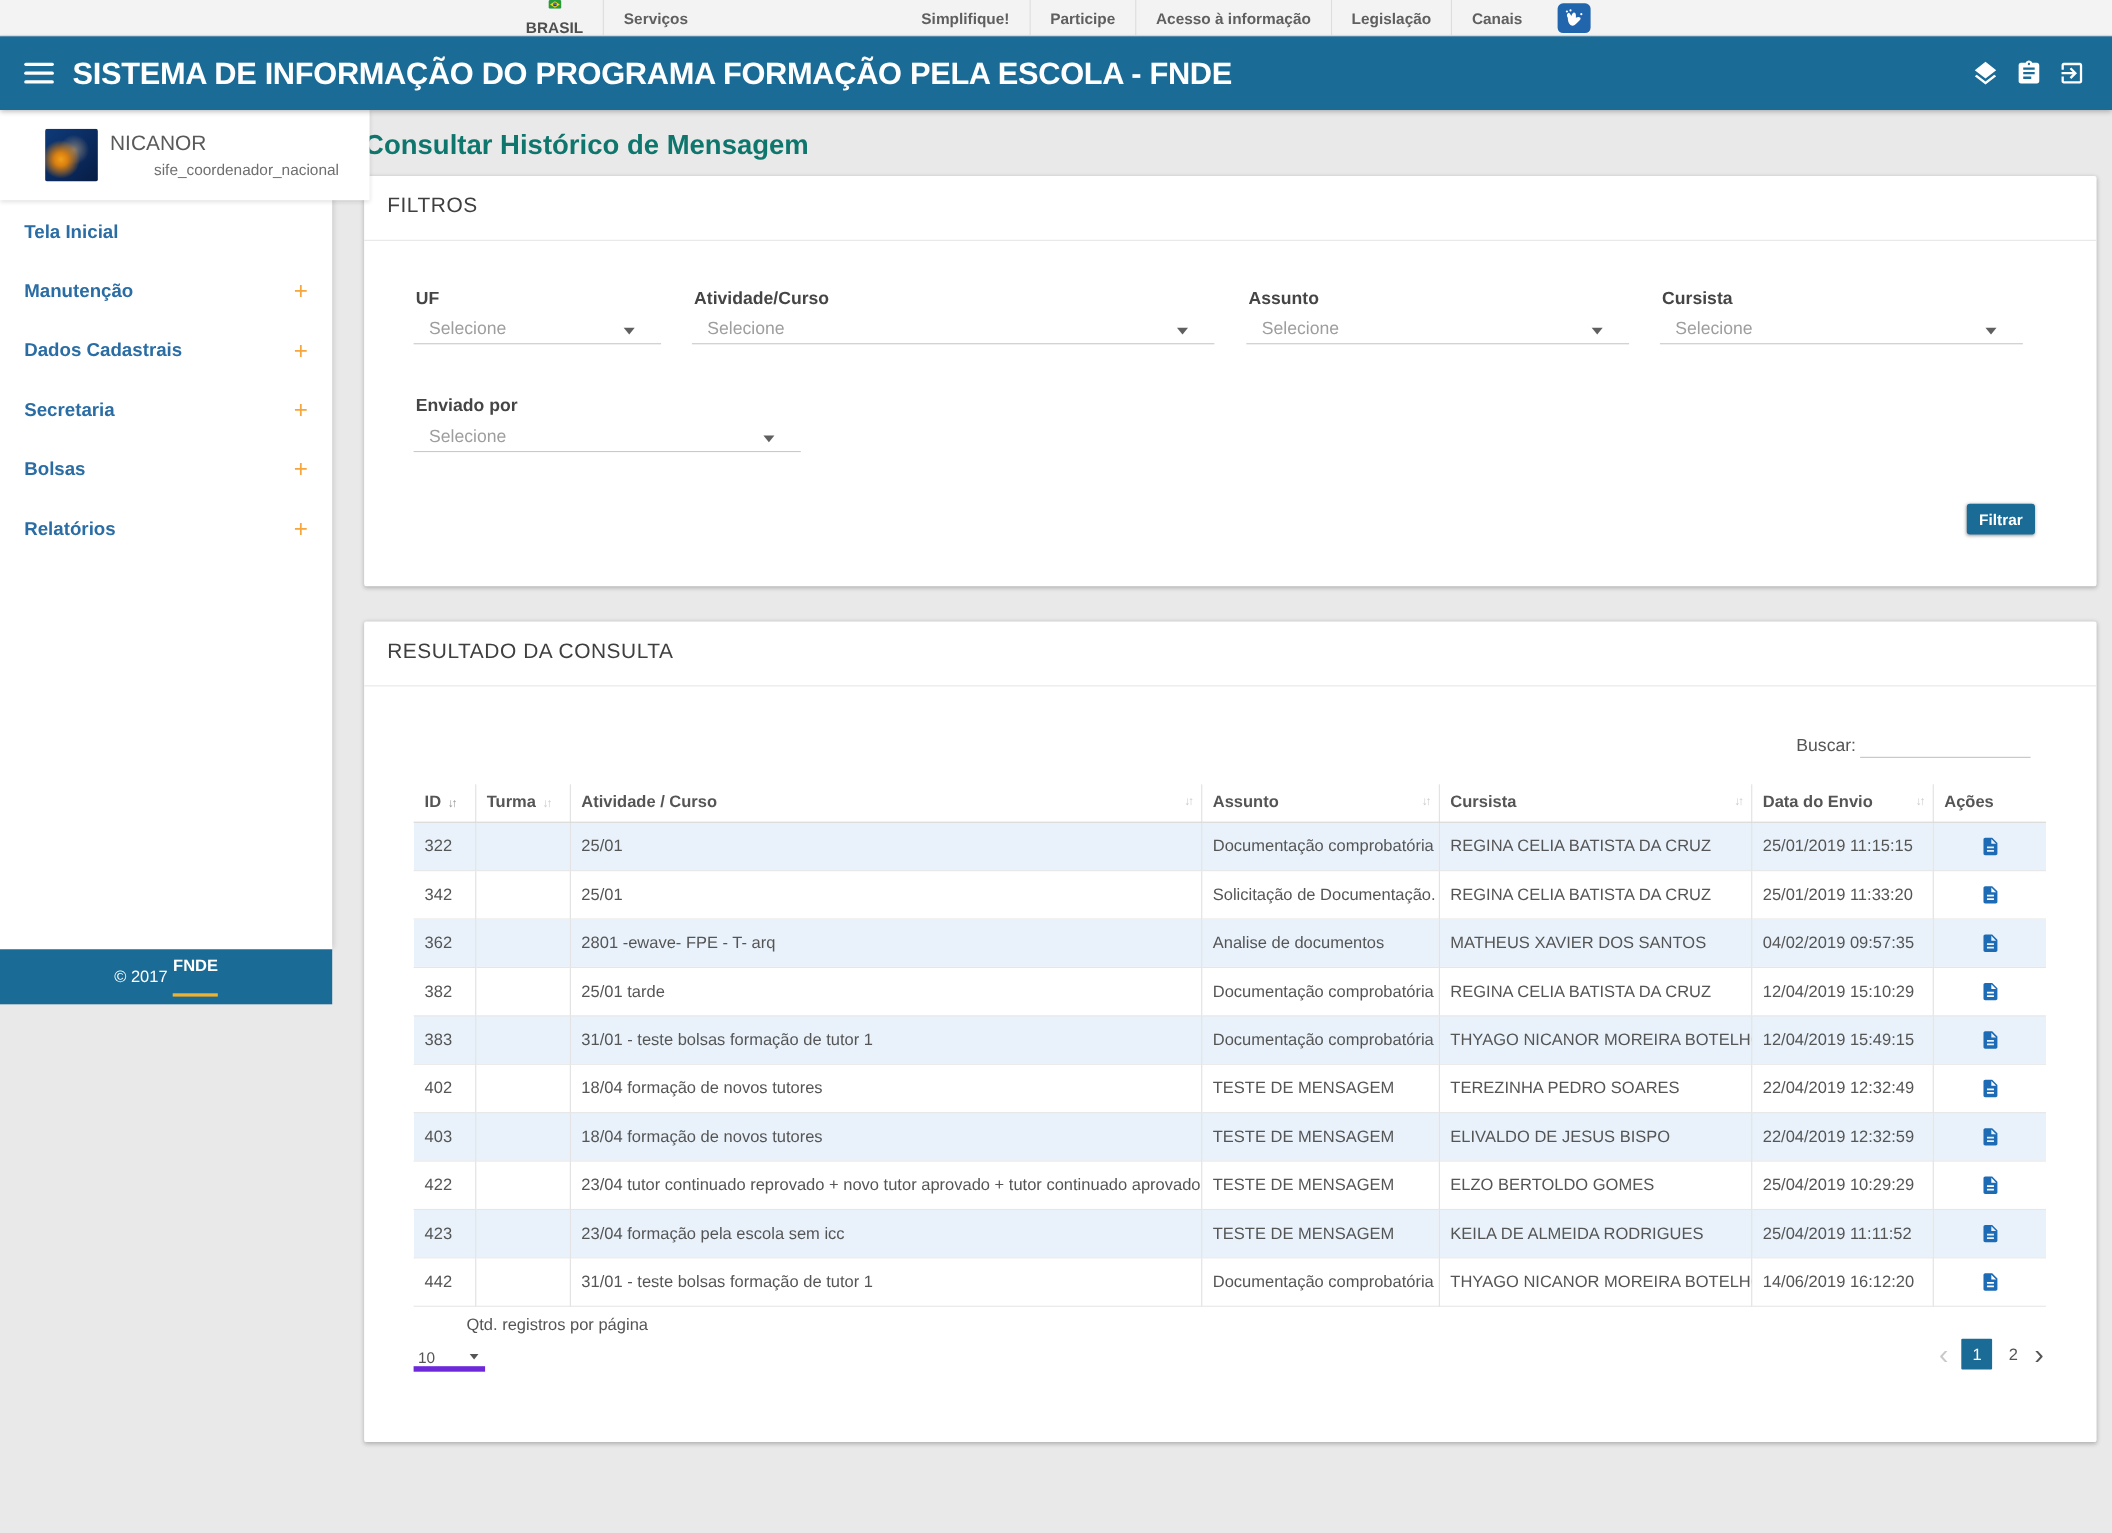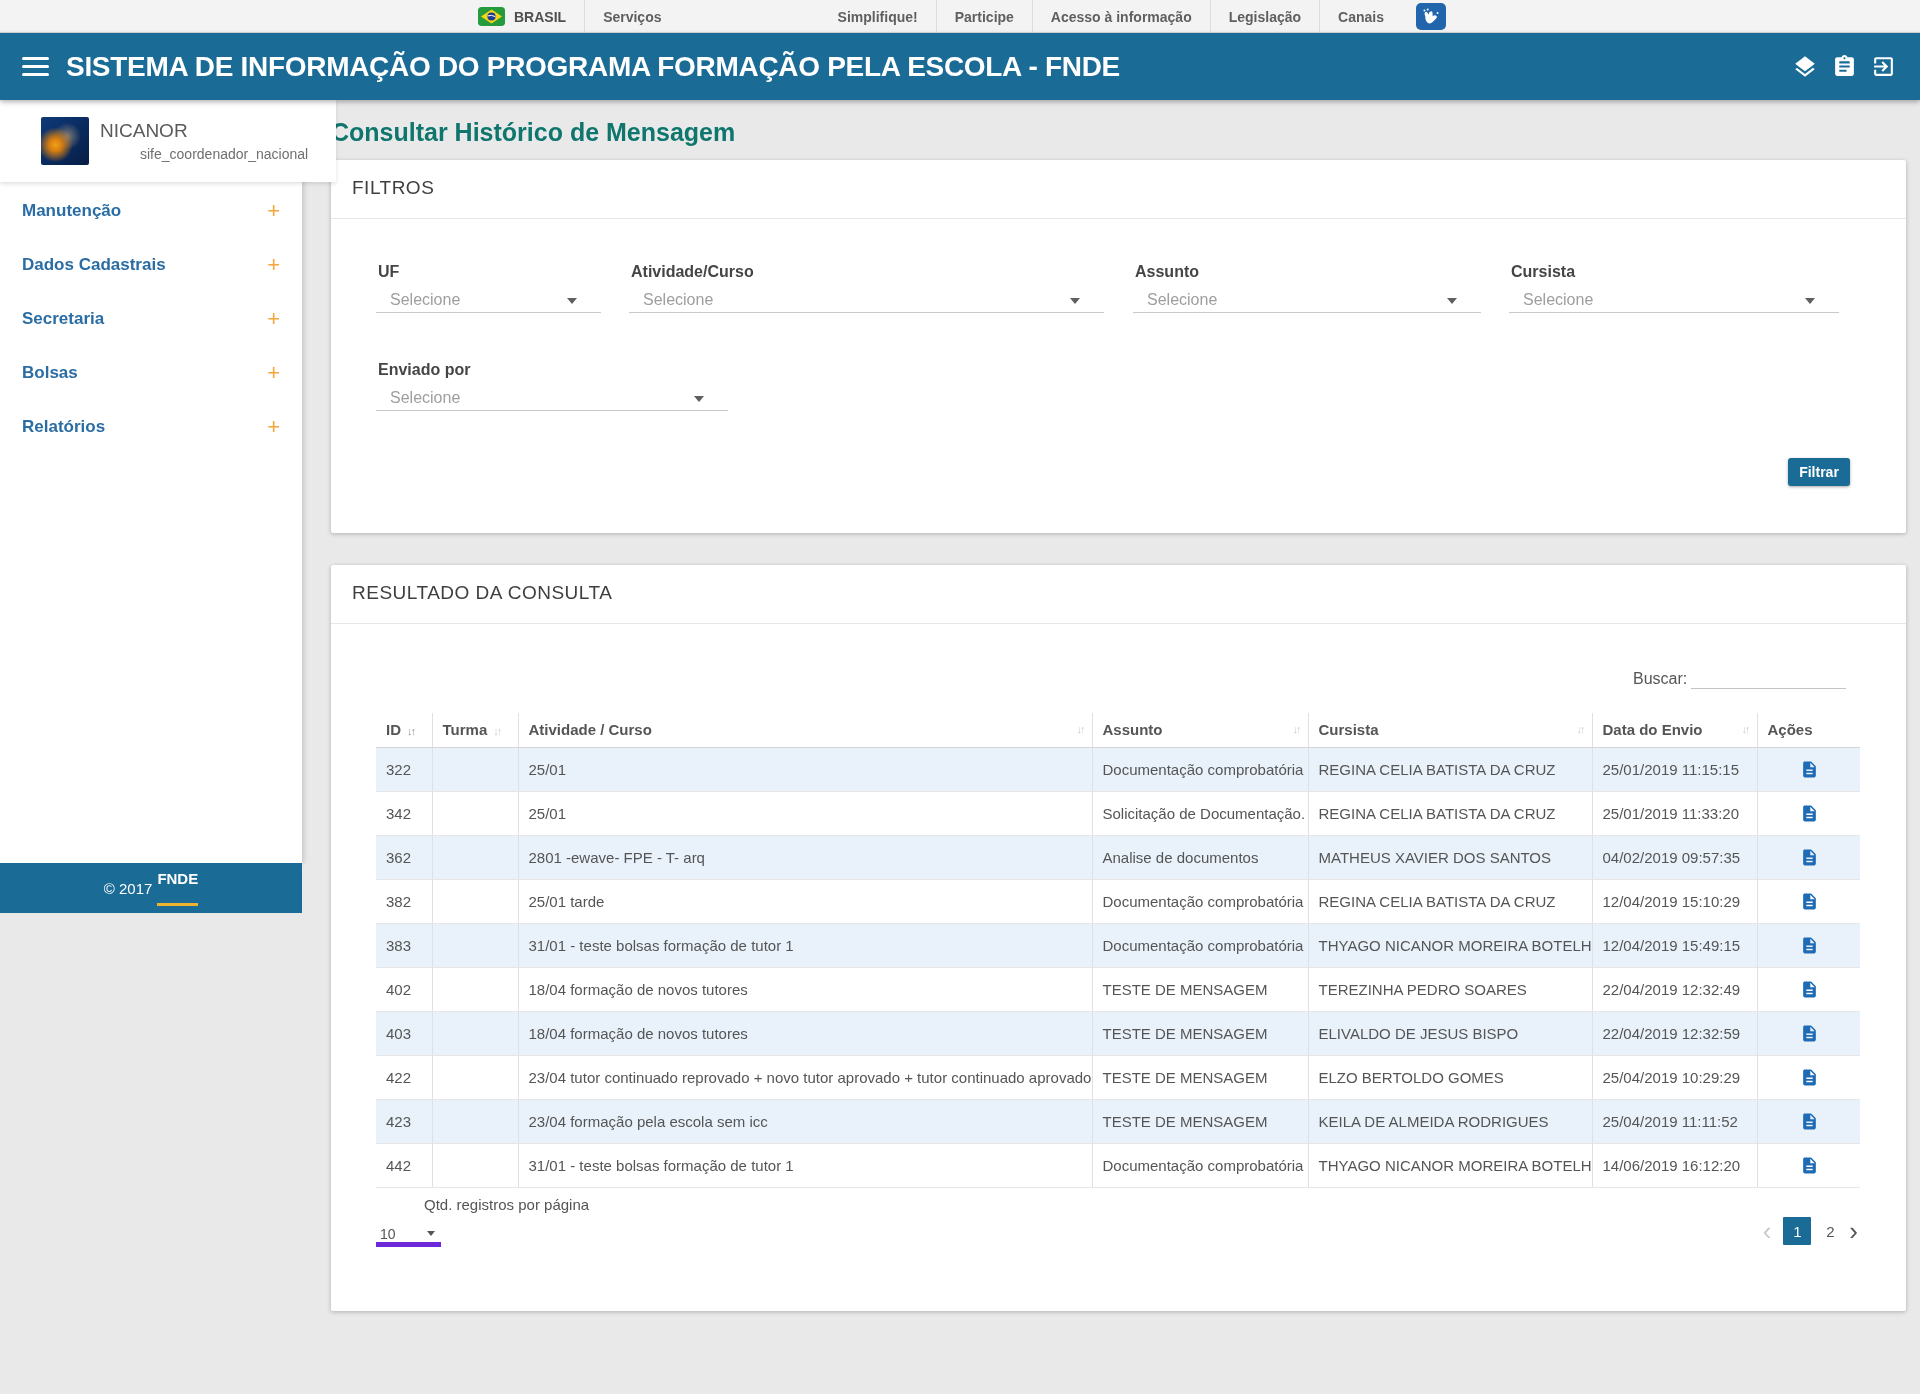--- a/index.html
+++ b/index.html
@@ -21,21 +21,21 @@
     color:#555;
   }
   .abs{position:absolute;}
 
   
   .gov-bar{left:0;top:0;width:1920px;height:33px;background:var(--govbar-bg);border-bottom:1px solid #d8d8d8;}
   .gov-inner{position:absolute;left:478px;top:0;width:968px;height:33px;display:flex;align-items:stretch;justify-content:space-between;}
   .gov-group{display:flex;align-items:stretch;}
   .gov-item{display:flex;align-items:center;padding:0 18px;font-size:14px;font-weight:600;color:#5f5f5f;border-left:1px solid #ddd;cursor:pointer;white-space:nowrap;}
   .gov-item:first-child{border-left:none;}
-  .gov-brand{display:flex;align-items:center;gap:9px;padding:0 18px 0 0;font-size:14px;font-weight:700;color:#4f4f4f;cursor:pointer;}
+  .gov-brand{display:flex;align-items:center;gap:9px;padding:0 18px 0 0;font-size:14px;font-weight:700;color:#4f4f4f;cursor:pointer;flex-direction:column;}
   .flag{width:27px;height:19px;border-radius:3px;display:block;}
   .libras-btn{display:flex;align-items:center;margin-left:14px;cursor:pointer;}
   .libras-ico{width:30px;height:27px;background:#2166ad;border-radius:5px;display:flex;align-items:center;justify-content:center;}
 
   
   .app-header{left:0;top:33px;width:1920px;height:67px;background:var(--accent);display:flex;align-items:center;box-shadow:0 2px 5px rgba(0,0,0,.3);z-index:5;}
   .hamburger{width:27px;height:19px;margin-left:22px;display:flex;flex-direction:column;justify-content:space-between;cursor:pointer;}
   .hamburger span{display:block;height:3px;background:#fff;border-radius:2px;}
   .app-title{margin-left:17px;color:#fff;font-size:28px;font-weight:700;letter-spacing:-0.3px;white-space:nowrap;}
   .header-icons{margin-left:auto;margin-right:24px;display:flex;align-items:center;gap:13px;}
@@ -174,20 +174,23 @@
   </div>
 </div>
 
 <div class="abs sidebar">
   <div class="user-card">
     <div class="avatar"></div>
     <div class="user-name">NICANOR</div>
     <div class="user-role">sife_coordenador_nacional</div>
   </div>
   <div class="nav">
+    <div class="nav-item">
+      <span class="nav-label">Tela Inicial</span>
+    </div>
     <div class="nav-item">
       <span class="nav-label">Manutenção</span>
       <span class="nav-plus">+</span>
     </div>
     <div class="nav-item">
       <span class="nav-label">Dados Cadastrais</span>
       <span class="nav-plus">+</span>
     </div>
     <div class="nav-item">
       <span class="nav-label">Secretaria</span>

